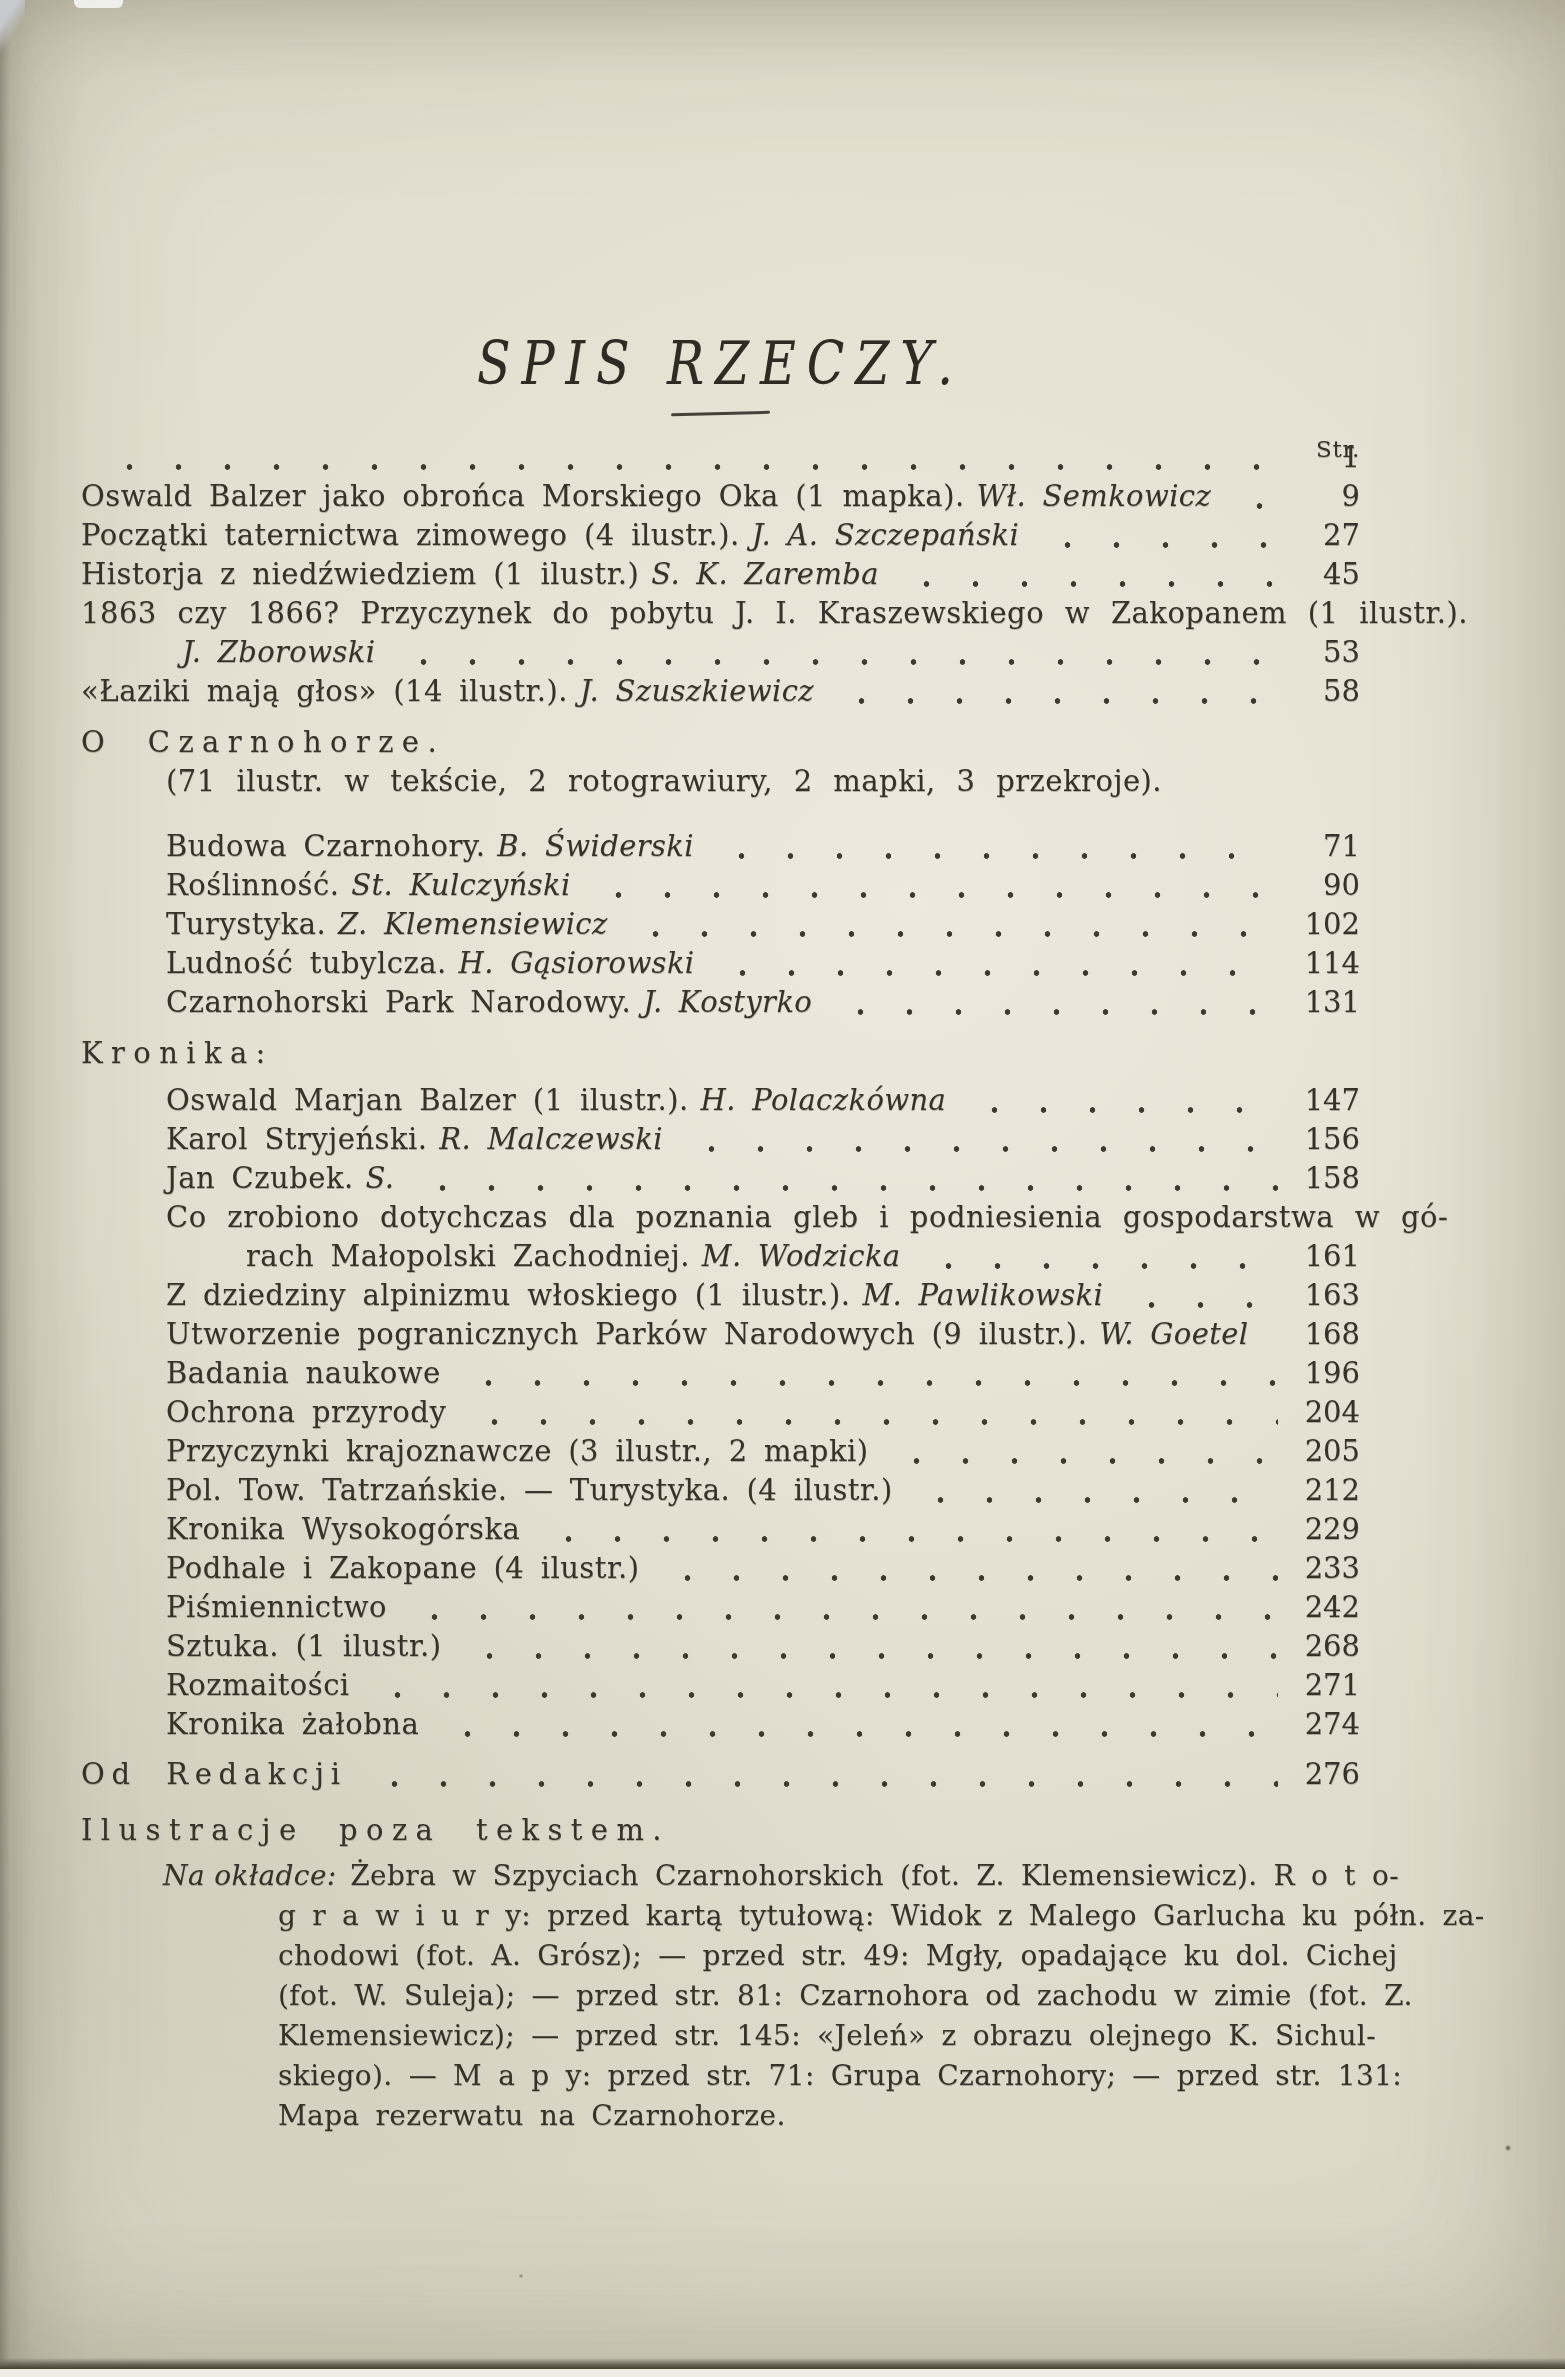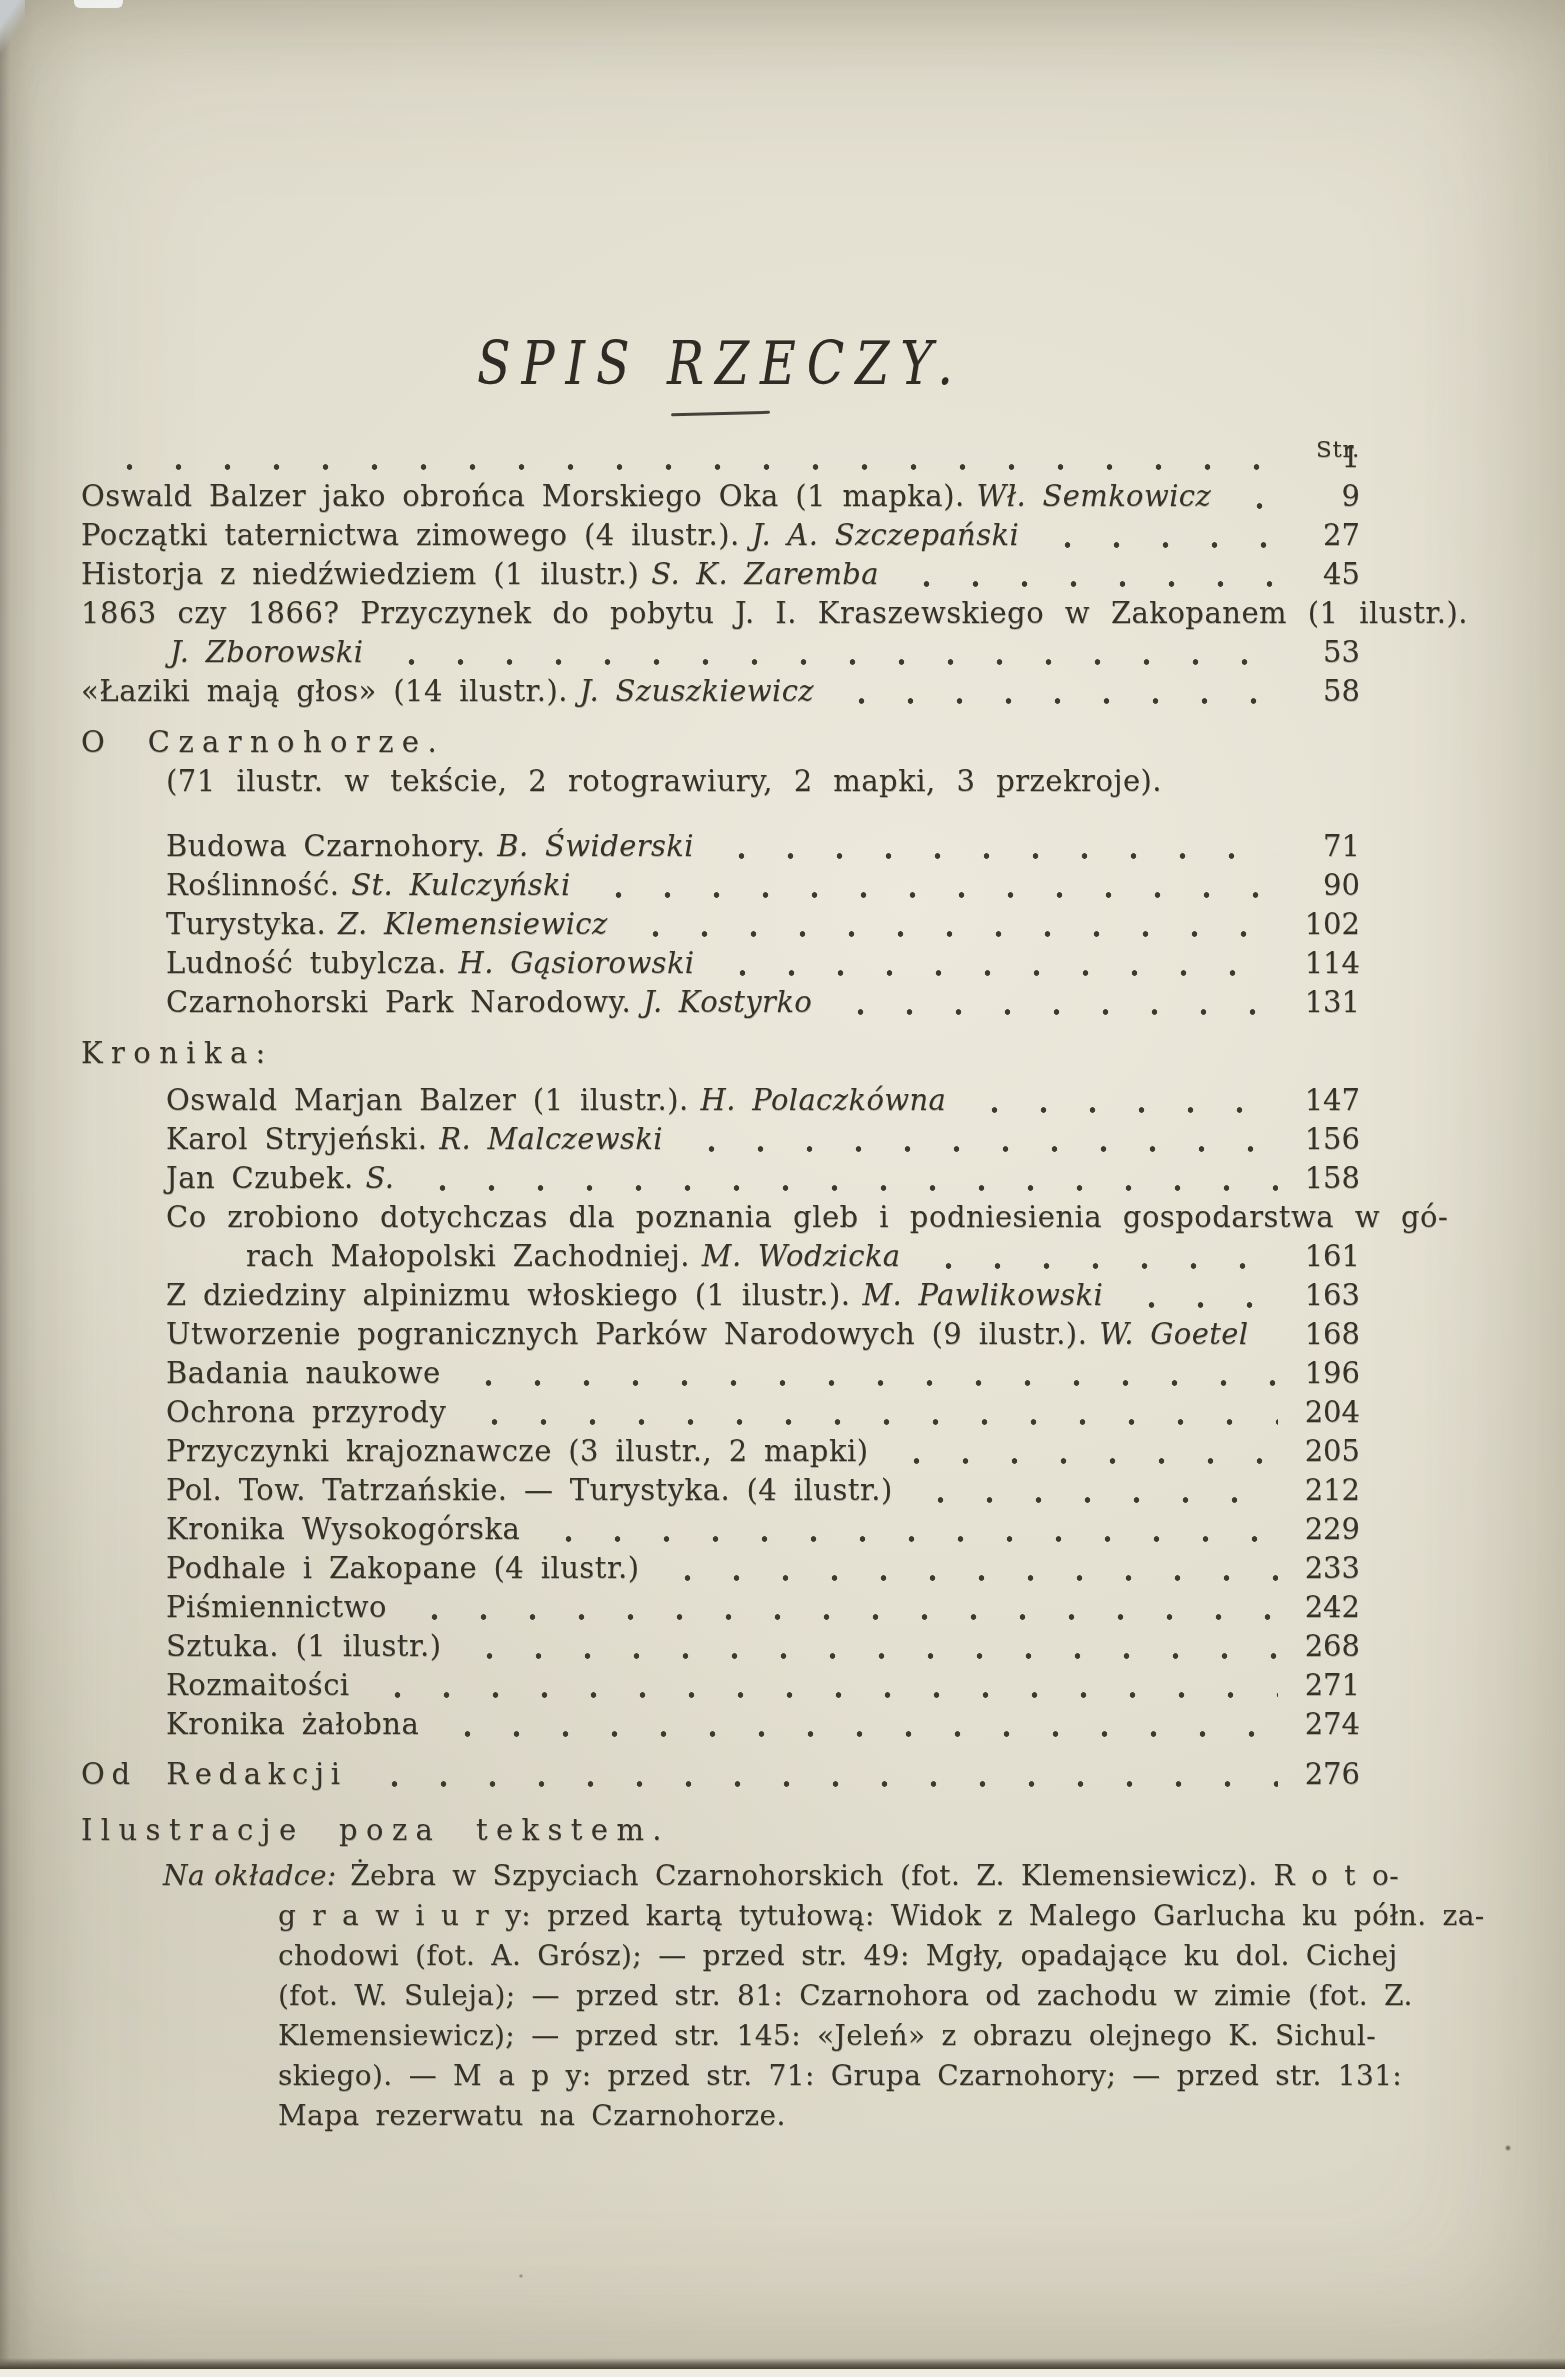--- a/index.html
+++ b/index.html
@@ -66,21 +66,21 @@
     font-size:23px; letter-spacing:0.8px;
   }
 
   .toc { margin:25px 206px 0 81px; }
   .row {
     display:flex; align-items:baseline;
     height:39px; white-space:nowrap; font-size:29px;
   }
   .row .text { flex:0 0 auto; letter-spacing:0.5px; word-spacing:6.7px; }
   .row .author { flex:0 0 auto; font-style:italic; margin-left:11.8px; letter-spacing:0.4px; word-spacing:6.7px; }
-  .row .author:first-child { margin-left:4px; }
+  .row .author:first-child { margin-left:16px; }
   .row.line .text { word-spacing:11px; }
   .indent-1 { padding-left:85px; }
   .indent-2 { padding-left:165px; }
   .row.section .text { letter-spacing:8.4px; word-spacing:17px; }
   .row.major .text { letter-spacing:6.7px; word-spacing:13.5px; }
   .row.section { margin-top:11.8px; }
   .row.section + .row { margin-top:8.4px; }
   .row.section + .row.line { margin-top:0; }
   .row.line.indent-1 + .row.entry.indent-1 { margin-top:26px; }
   .row.major { margin-top:11px; }

